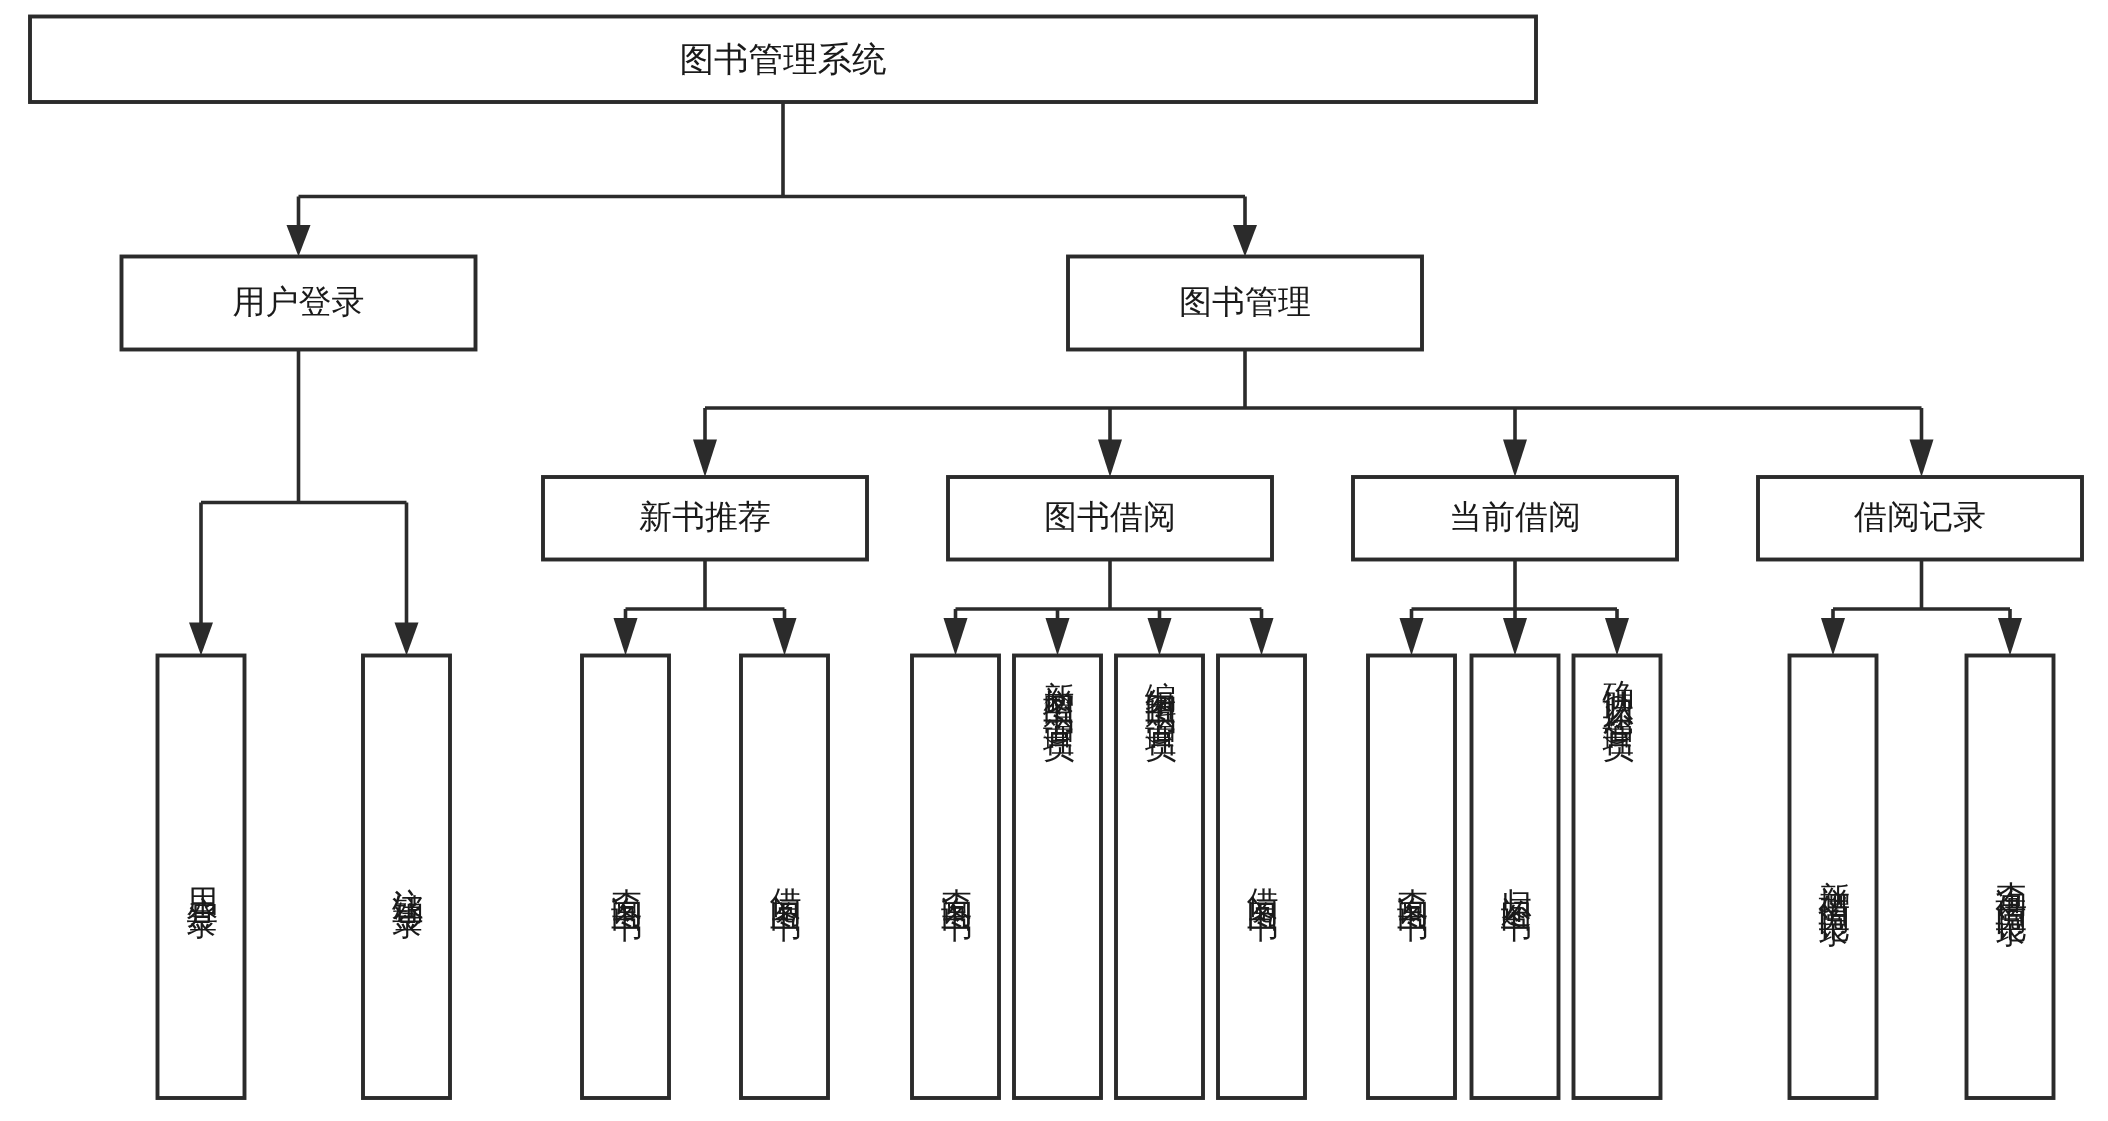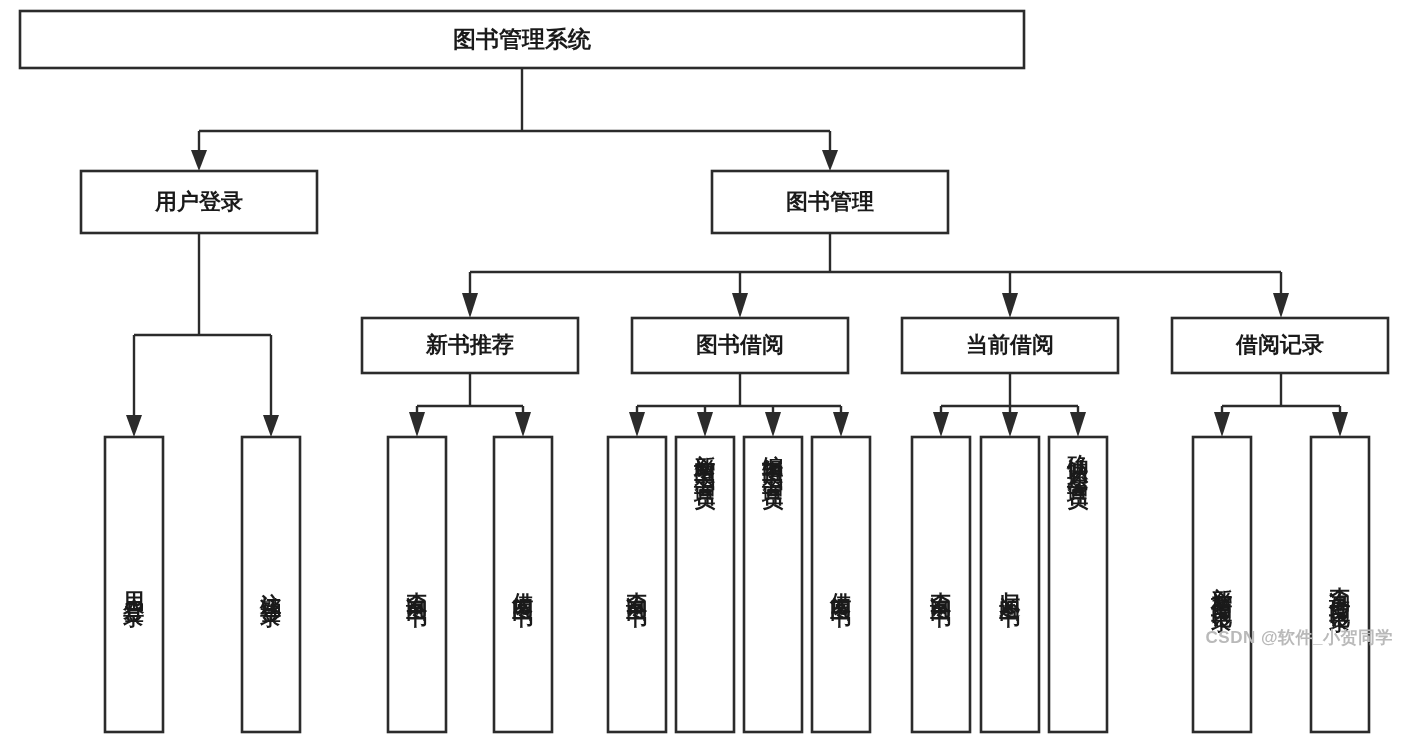--- a/index.html
+++ b/index.html
@@ -13,21 +13,20 @@
     font-family: "Liberation Sans", "DejaVu Sans", sans-serif;
     position: relative;
     overflow: hidden;
   }
   #diagram-root {
     position: absolute;
     left: 0;
     top: 0;
     width: 1405px;
     height: 655px;
-    font-weight: bold;
   }
   .node-box {
     fill: #ffffff;
     stroke: #2b2b2b;
     stroke-width: 2.6;
   }
   .node-label {
     fill: #1a1a1a;
     font-family: "Liberation Sans", "DejaVu Sans", sans-serif;
     font-size: 22px;
@@ -227,14 +226,13 @@
   <div class="leaf-label-wrap" style="left:1049px; top:437px; width:58px; height:295px; align-items:flex-start;">
     <span class="leaf-label">确认归还（管理员）</span>
   </div>
   <div class="leaf-label-wrap" style="left:1193px; top:437px; width:58px; height:295px;">
     <span class="leaf-label">新增借阅记录</span>
   </div>
   <div class="leaf-label-wrap" style="left:1311px; top:437px; width:58px; height:295px;">
     <span class="leaf-label">查询借阅记录</span>
   </div>
 
-  <div id="watermark">CSDN @软件_小贺同学</div>
 </div>
 
 </body></html>

